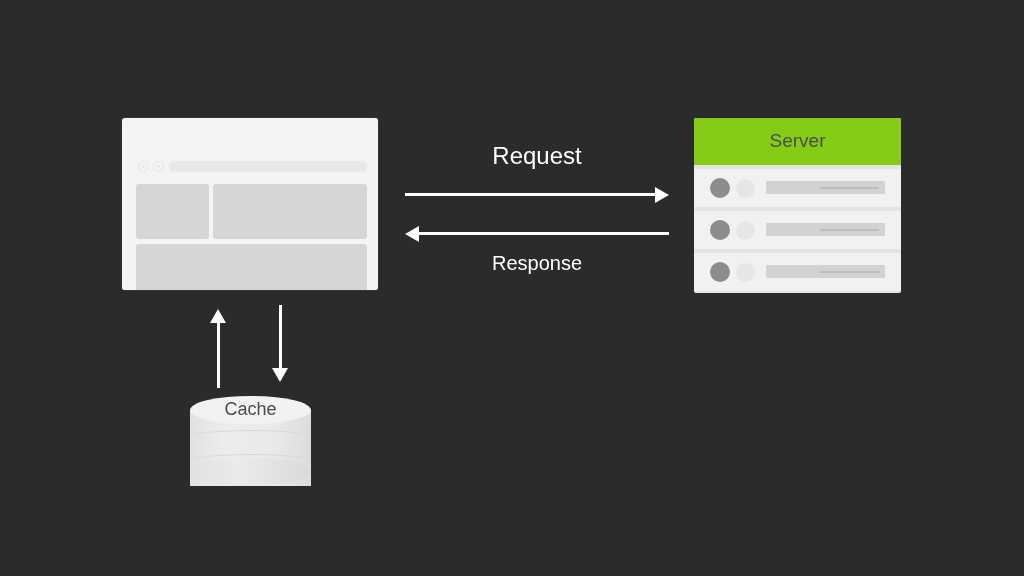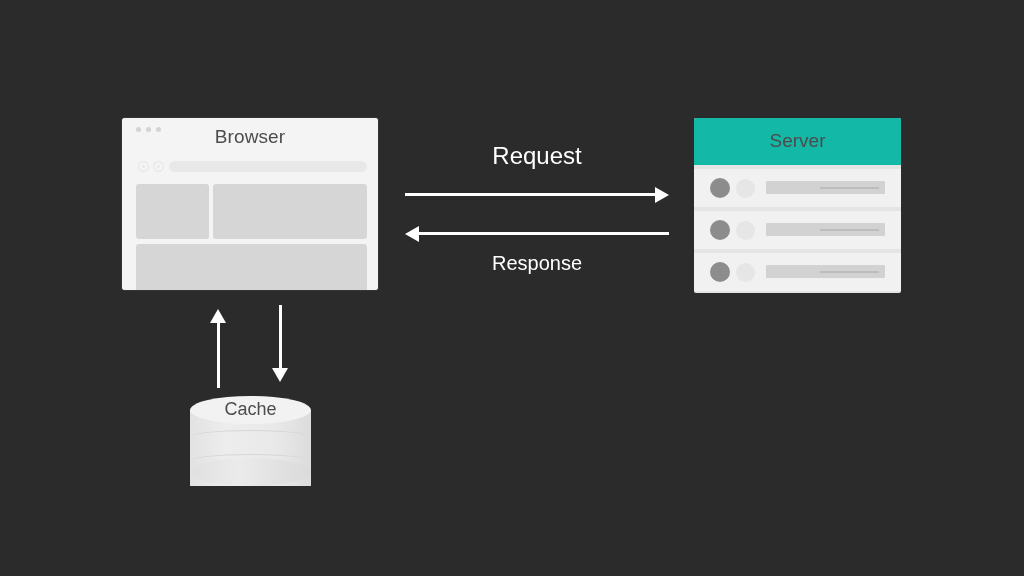--- a/index.html
+++ b/index.html
@@ -118,21 +118,21 @@
     height: 175px;
     background: #e4e4e4;
     border-radius: 2px;
     overflow: hidden;
   }
   #server-header {
     position: absolute;
     left: 0; top: 0;
     width: 100%;
     height: 47px;
-    background: #14b8a6;
+    background: #84cc16;
   }
   #server-title {
     position: absolute;
     left: 0; top: 12px;
     width: 100%;
     text-align: center;
     font-size: 19px;
     color: #4c4c4c;
   }
   .server-row {
@@ -288,28 +288,20 @@
     color: #4c4c4c;
   }
 </style>
 </head>
 <body>
 
 <div id="stage">
 
   <div id="browser-window">
 
-    <div id="browser-titlebar">
-      <div class="traffic-dots">
-        <span></span>
-        <span></span>
-        <span></span>
-      </div>
-      <div id="browser-title">Browser</div>
-    </div>
 
     <div id="browser-navbar">
       <div class="nav-circle" id="nav-back"></div>
       <div class="nav-circle" id="nav-fwd"></div>
       <div id="url-bar" title=""></div>
     </div>
 
     <div id="browser-content">
       <div class="content-block" id="content-block-left"></div>
       <div class="content-block" id="content-block-right"></div>

